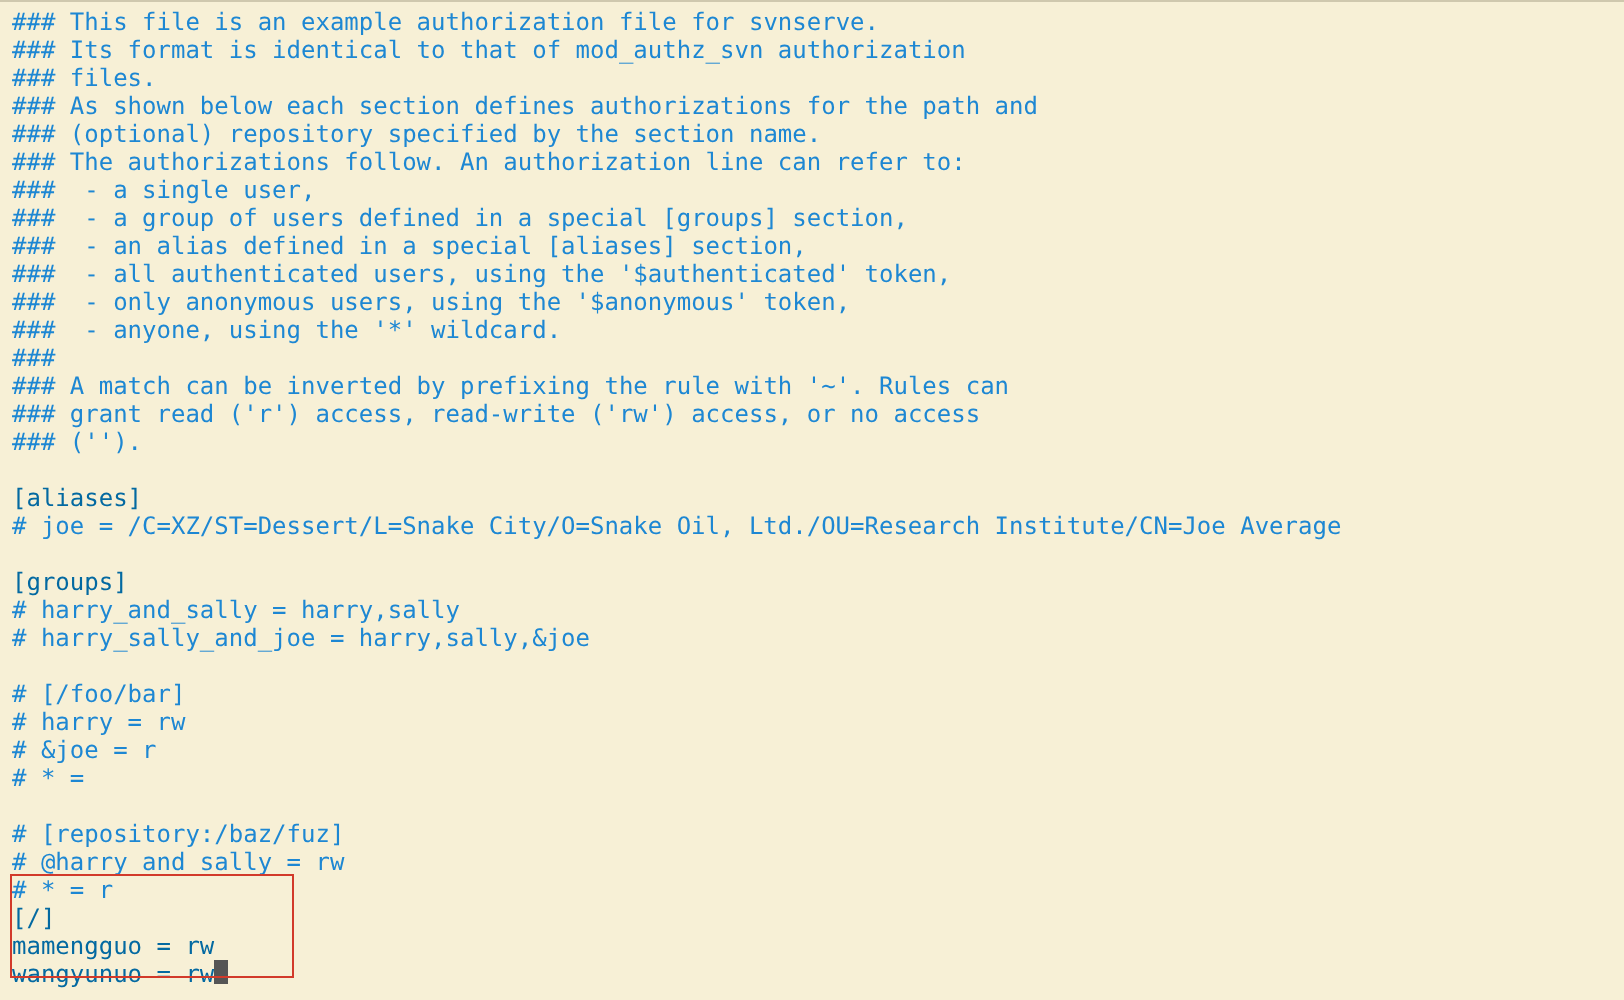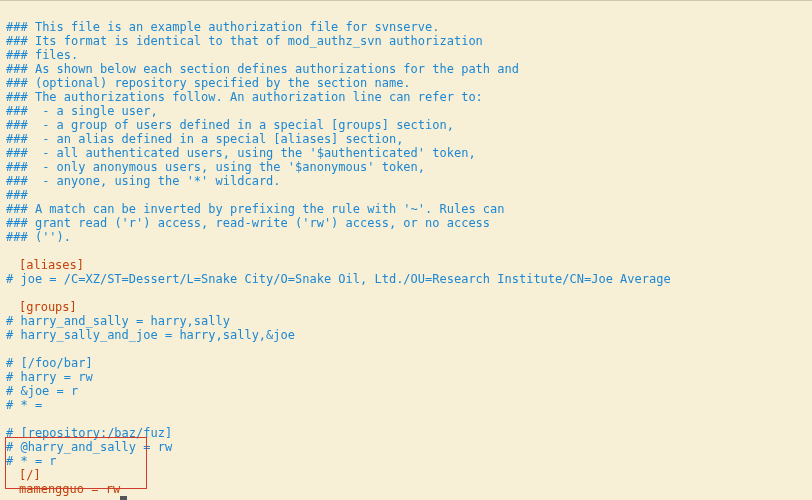--- a/index.html
+++ b/index.html
@@ -11,29 +11,29 @@
     font-family: "Menlo", "Consolas", "Liberation Mono", monospace;
     font-size: 12px;
     line-height: 14px;
     overflow: hidden;
   }
   #editor {
     position: relative;
     width: 812px;
     height: 350px;
     box-sizing: border-box;
-    padding: 19px 6px;
+    padding: 3px 6px;
     border-top: 1px solid #cfc8ae;
   }
   pre {
     margin: 0;
     white-space: pre;
   }
   .tok-comment, .cm { color: #1d87d3; }
-  .tok-black, .bk { color: #c2410c; margin-left: 13px; }
+  .tok-black, .bk { color: #0369a1; }
   .cursor {
     display: inline-block;
     width: 7px;
     height: 12px;
     background: #555;
     vertical-align: -1px;
   }
   .highlight-box {
     position: absolute;
     left: 5px;

